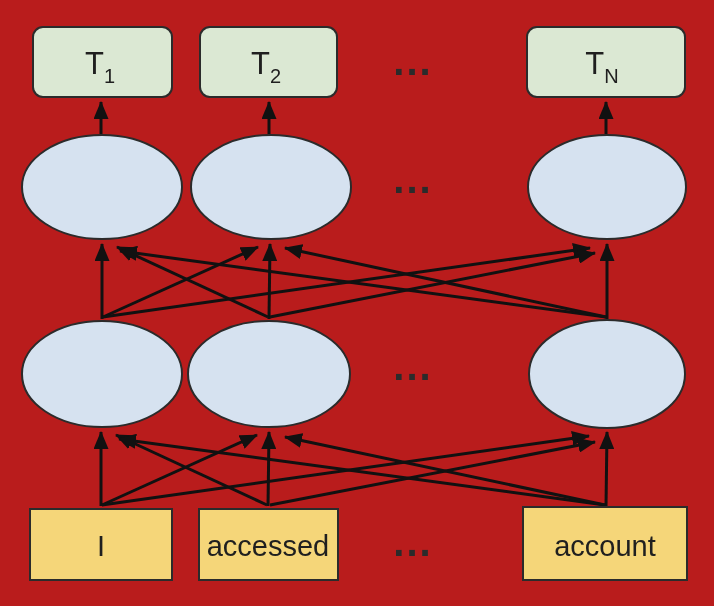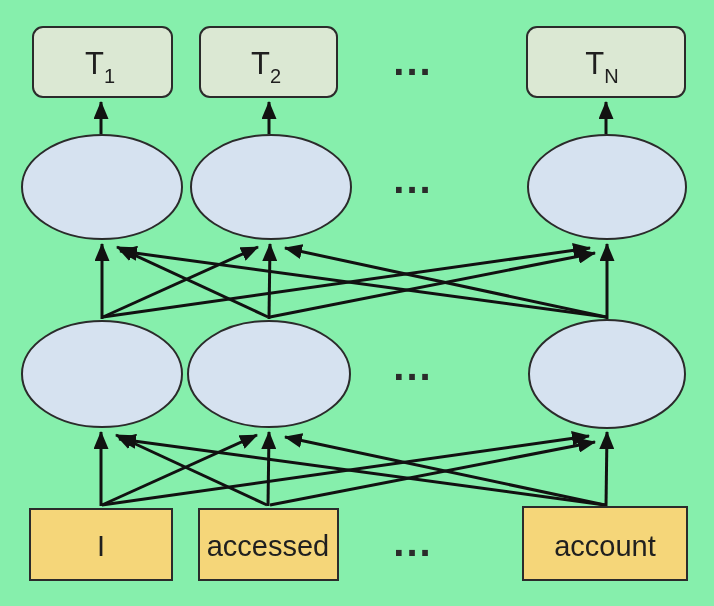--- a/index.html
+++ b/index.html
@@ -1,20 +1,20 @@
 <!DOCTYPE html>
 <html><head>
 <meta charset="utf-8">
 <style>
   html, body { margin: 0; padding: 0; background: #ffffff; }
   .stage {
     position: relative;
     width: 714px;
     height: 606px;
-    background: #86efac;
+    background: #b91c1c;
     font-family: "Liberation Sans", sans-serif;
   }
   svg { display: block; }
   svg text { font-family: "Liberation Sans", sans-serif; }
   .node { stroke: #2b2b2b; stroke-width: 2px; }
   .edge-layer { stroke-width: 3px; }
   .tlabel { font-size: 31px; fill: #1f1f1f; text-anchor: middle; }
   .tsub  { font-size: 20px; }
   .inlabel { font-size: 29px; fill: #1f1f1f; text-anchor: middle; }
   .dots { font-size: 40px; font-weight: bold; fill: #2b2b2b; text-anchor: middle; letter-spacing: 2px; }

